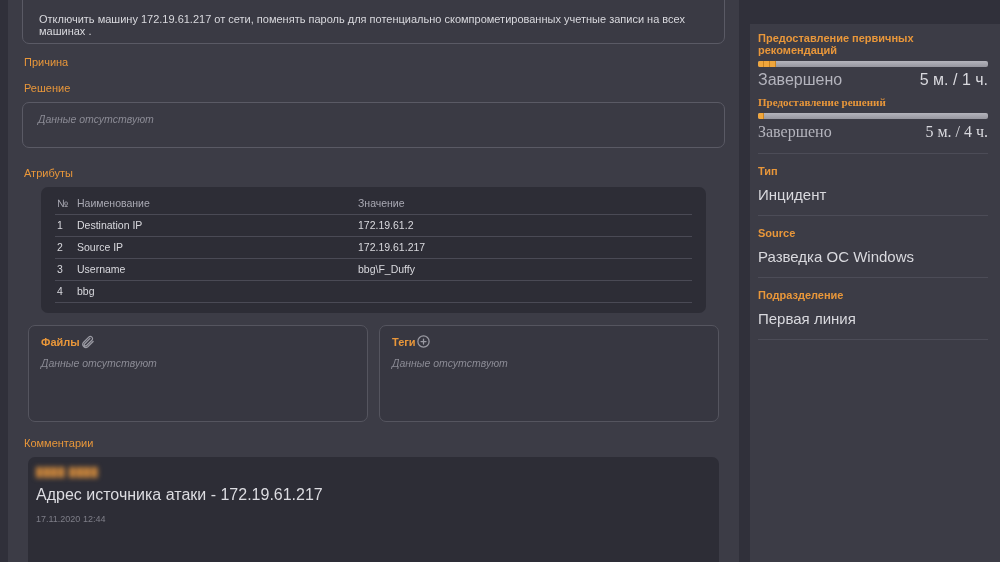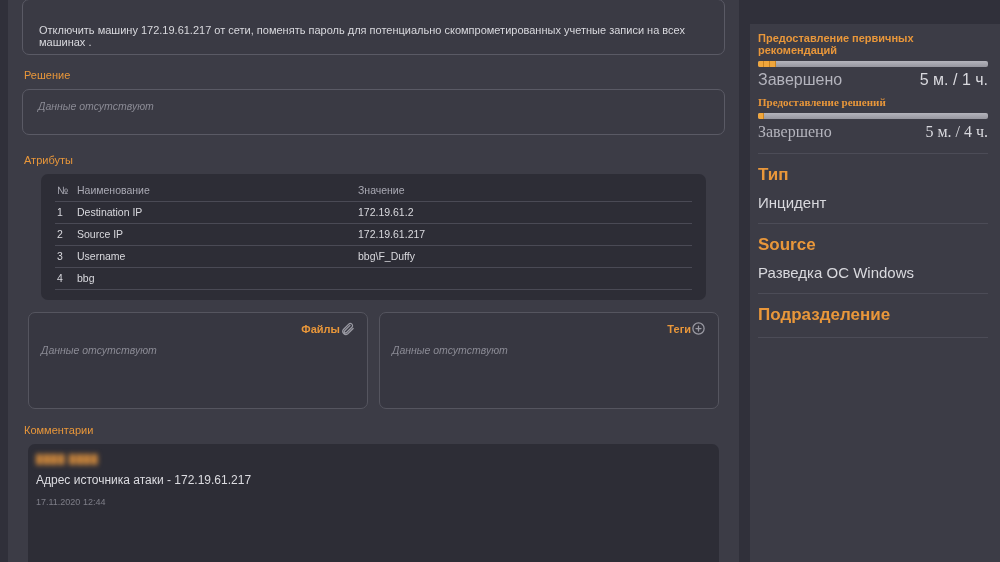--- a/index.html
+++ b/index.html
@@ -7,21 +7,21 @@
   body {
     background:#30303a;
     font-family:"Liberation Sans", sans-serif;
     position:relative;
     color:#d9d9de;
   }
 
   
   .main-panel {
     position:absolute; left:8px; top:0; width:731px; height:562px;
-    background:#3c3c46; padding:15px 14px; overflow:hidden;
+    background:#3c3c46; padding:4px 14px; overflow:hidden;
   }
   .box {
     background:#3a3a44; border:1px solid #5a5a65; border-radius:7px;
     font-size:11px; color:#d9d9de;
   }
   .box-top { height:56px; margin-top:-16px; padding:24px 16px 0; }
   .section-label { color:#e9973a; font-size:11px; margin:12px 2px 0; }
   .box-reason { margin-top:8px; height:45px; padding:11px 15px; }
   .label-solution { margin-top:14px; }
   .box-solution { margin-top:8px; height:46px; padding:10px 15px; }
@@ -40,37 +40,37 @@
   }
   .attr-head { color:#a9a9b3; padding-top:6px; }
   .attr-num { padding-left:2px; }
 
   
   .mini-row { display:flex; gap:11px; margin:12px 6px 0; }
   .mini-panel {
     flex:1; height:97px; background:#373741;
     border:1px solid #55555f; border-radius:7px; padding:8px 12px;
   }
-  .mini-head { display:flex; justify-content:flex-end; align-items:center; }
+  .mini-head { display:flex; justify-content:flex-start; align-items:center; }
   .mini-label { color:#e9973a; font-size:11px; font-weight:bold; }
   .mini-icon { width:15px; height:15px; color:#9a9aa3; cursor:pointer; }
   .mini-icon svg { width:100%; height:100%; display:block; }
   .mini-panel .placeholder { display:block; margin-top:8px; }
 
   
   .label-comments { margin-top:15px; }
   .comments-panel {
     margin:8px 6px 0; background:#2d2d36; border-radius:7px 7px 0 0;
     padding:10px 8px 0; height:122px; overflow:hidden;
   }
   .comment-author {
     font-size:9px; font-weight:bold; color:#c9853c;
     filter:blur(2.5px); letter-spacing:1px;
   }
-  .comment-text { margin-top:9px; font-size:12px; color:#dcdce1; }
+  .comment-text { margin-top:9px; font-size:16px; color:#dcdce1; }
   .comment-time { margin-top:10px; font-size:9px; color:#7e7e88; }
 
   
   .sidebar {
     position:absolute; left:750px; top:0; width:250px; height:562px;
     background:#3c3c46; padding:8px 12px 0 8px;margin-top:24px;
   }
   .sla-label { color:#e9973a; font-size:11px; font-weight:bold; line-height:12px; }
   .sla-track {
     height:6px; margin-top:5px; border-radius:2px; overflow:hidden;
@@ -78,32 +78,33 @@
   }
   .sla-fill {
     height:100%;
     background:repeating-linear-gradient(90deg,#f0a63c 0 5px,#c8821f 5px 6px);
   }
   .sla-meta { display:flex; justify-content:space-between; margin-top:4px; font-size:16px; }
   .sla-status { color:#b4b4bd; }
   .sla-time { color:#d9d9de; }
   .sla-item + .sla-item { margin-top:7px;font-family:Liberation Serif, serif; }
   .side-divider { border:none; border-top:1px solid #4c4c57; margin:12px 0 0; }
-  .side-field-label { color:#e9973a; font-size:17px; font-weight:bold; margin-top:11px; }
+  .side-field-label { color:#e9973a; font-size:11px; font-weight:bold; margin-top:11px; }
   .side-field-value { font-size:15px; color:#d9d9de; margin-top:9px; }
 </style>
 </head>
 <body>
 
 <div class="main-panel">
 
   <div class="box box-top">
     <span>Отключить машину 172.19.61.217 от сети, поменять пароль для потенциально скомпрометированных учетные записи на всех машинах .</span>
   </div>
 
+  <div class="section-label">Причина</div>
 
   <div class="section-label label-solution">Решение</div>
   <div class="box box-solution">
     <span class="placeholder">Данные отсутствуют</span>
   </div>
 
   <div class="section-label label-attrs">Атрибуты</div>
   <div class="attr-panel">
     <div class="attr-row attr-head">
       <div class="attr-num">№</div>
@@ -204,17 +205,18 @@
 
   <div>
     <div class="side-field-label">Source</div>
     <div class="side-field-value">Разведка ОС Windows</div>
   </div>
 
   <hr class="side-divider">
 
   <div>
     <div class="side-field-label">Подразделение</div>
+    <div class="side-field-value">Первая линия</div>
   </div>
 
   <hr class="side-divider">
 
 </div>
 
 </body></html>

